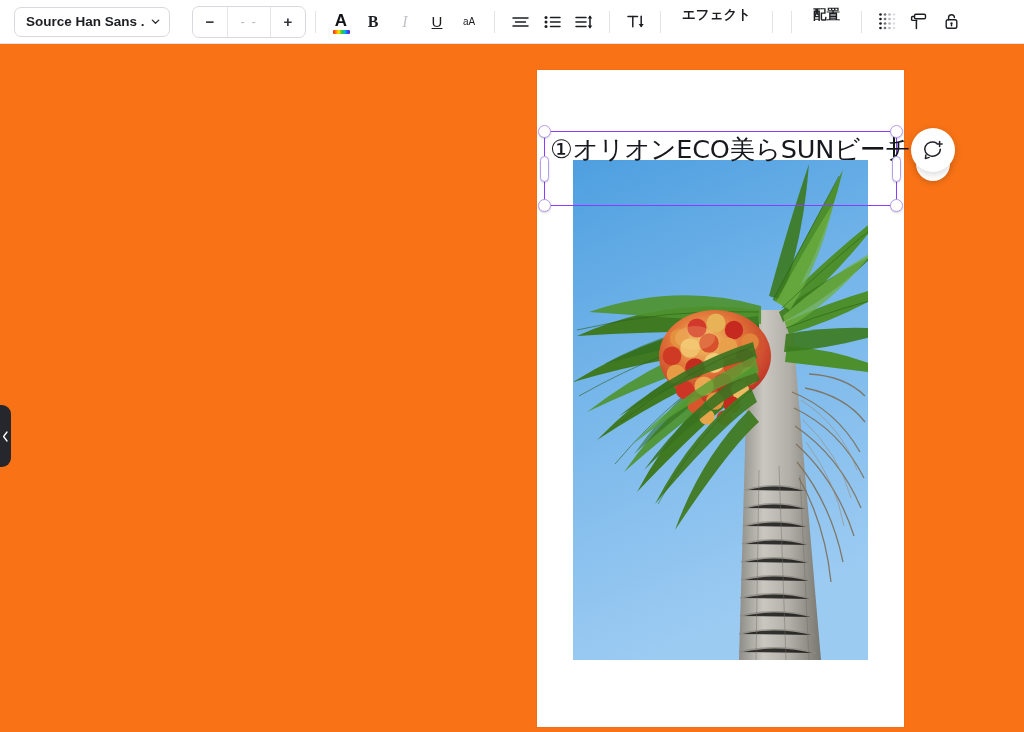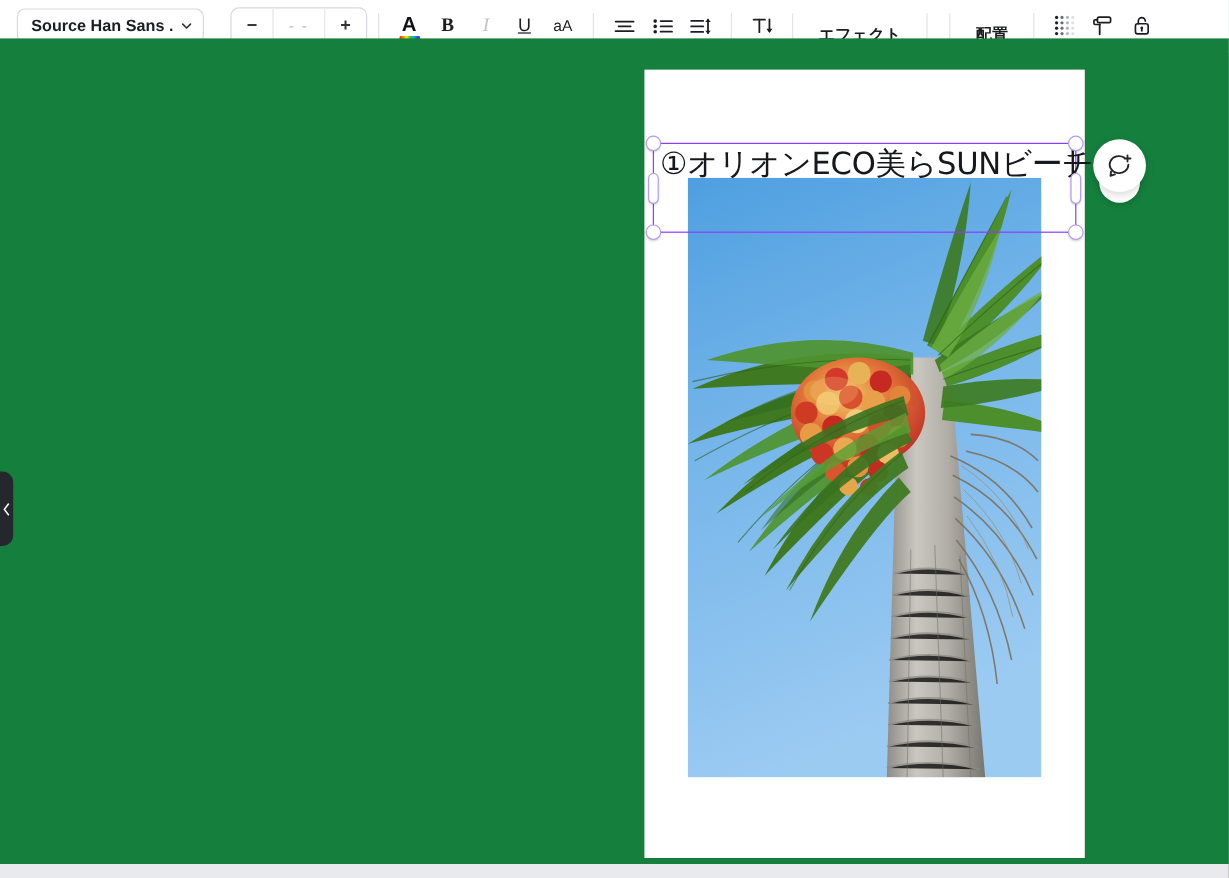--- a/index.html
+++ b/index.html
@@ -119,21 +119,21 @@
   .tb-label {
     font-size: 13.5px;
     font-weight: 600;
     color: #1d1e22;
     white-space: nowrap;
     padding: 0 9px;
   }
   .tb-text-btn {
     height: 32px;
     display: flex;
-    align-items: flex-end;
+    align-items: flex-start;
     border-radius: 6px;
     cursor: pointer;
     gap: 5px;
     padding: 0 3px;
     flex: 0 0 auto;
   }
 
   .glyph-A {
     font-size: 17px;
     font-weight: 600;
@@ -144,29 +144,29 @@
   #text-color-btn { flex-direction: column; justify-content: center; gap: 1px; padding-top: 2px;}
   .rainbow-bar {
     width: 17px;
     height: 4px;
     border-radius: 1px;
     background: linear-gradient(90deg,#f01b1b 0%,#ff8a00 18%,#ffe500 34%,#2ecb2e 52%,#00b9e6 70%,#2a4cf5 86%,#7a1fd1 100%);
   }
   .bold-g { font-size: 16px; font-weight: 800; font-family: "Liberation Serif", serif;}
   .ital-g { font-size: 16px; font-style: italic; font-family: "Liberation Serif", serif; color:#c2c3c9;}
   .und-g { font-size: 15px; text-decoration: underline; font-family: "Liberation Sans", sans-serif;}
-  .aA-g { font-size: 13px; font-family: "Liberation Sans", sans-serif;}
+  .aA-g { font-size: 10px; font-family: "Liberation Sans", sans-serif;}
 
   
   #canvas-area {
     position: absolute;
-    left: 0; top: 32px;
+    left: 0; top: 44px;
     width: 1024px;
     height: 688px;
-    background: #15803d;
+    background: #f97316;
     overflow: hidden;
   }
 
   
   #panel-toggle {
     position: absolute;
     left: 0; top: 361px;
     width: 11px;
     height: 62px;
     background: #26272c;

